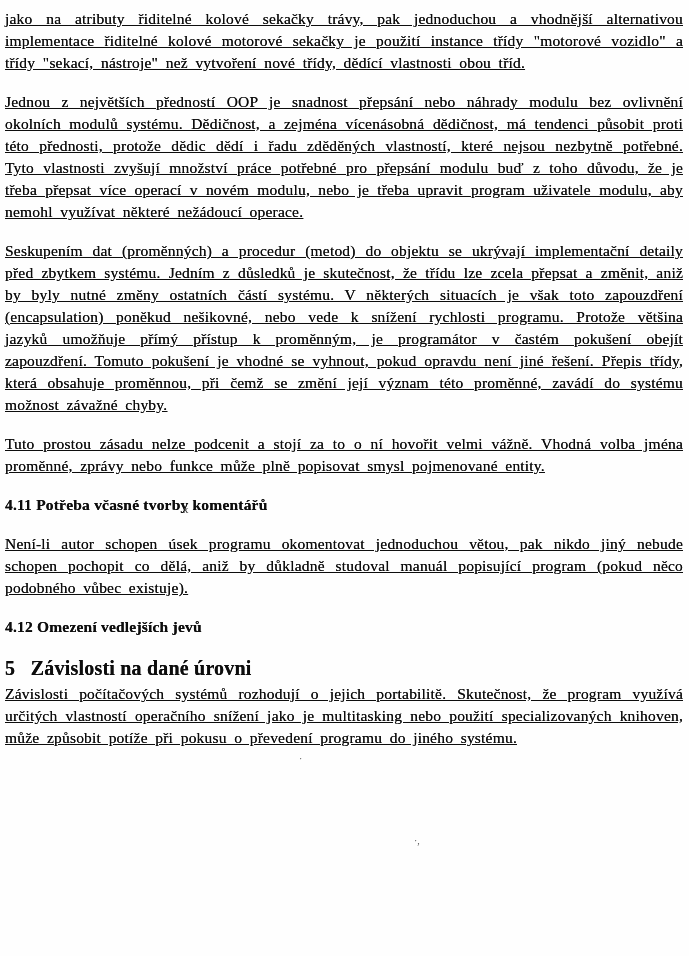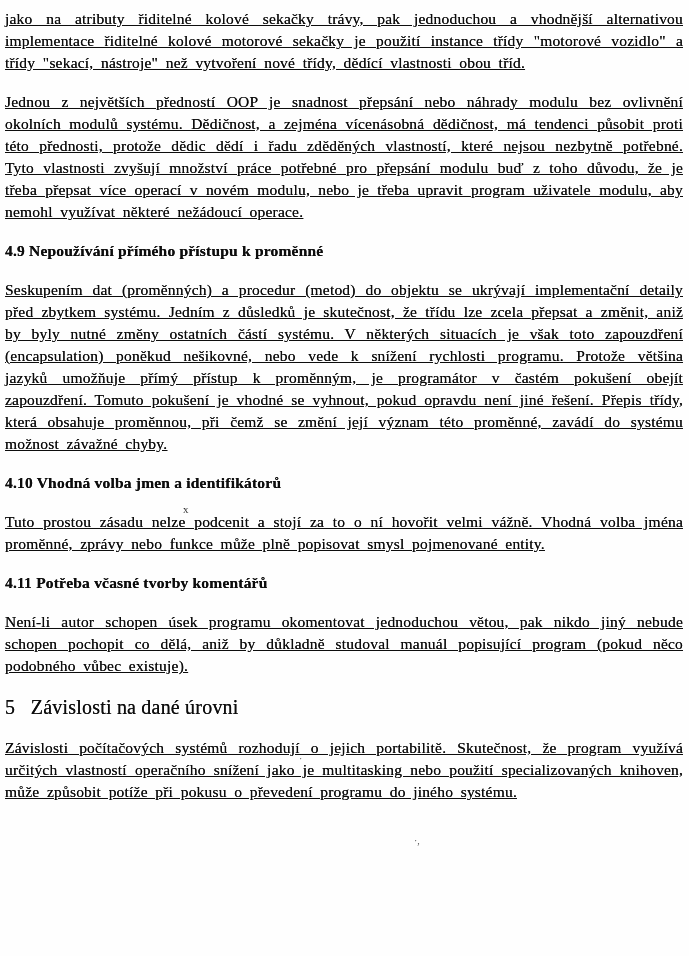--- a/index.html
+++ b/index.html
@@ -32,22 +32,22 @@
   .subhead {
     font-size: 15.5px;
     line-height: 22px;
     font-weight: bold;
     margin: 0 0 17px 0;
     letter-spacing: 0.2px;
   }
   .chapterhead {
     font-size: 20px;
     line-height: 27px;
-    font-weight: normal;
-    margin: 0 0 16px 0;
+    font-weight: bold;
+    margin: 0 0 1px 0;
     white-space: pre-wrap;
     letter-spacing: 0.2px;
   }
   .artifact {
     position: absolute;
     color: #4a4a4a;
     font-size: 10px;
     line-height: 10px;
     text-shadow: none;
   }
@@ -55,26 +55,25 @@
   .artifact.speck-1 { left: 514px; top: 96px;  color: #666; }
   .artifact.speck-2 { left: 299px; top: 754px; color: #555; }
   .artifact.speck-3 { left: 414px; top: 836px; color: #555; }
 </style>
 </head>
 <body>
 
 <main class="page">
   <p class="para">jako na atributy řiditelné kolové sekačky trávy, pak jednoduchou a vhodnější alternativou implementace řiditelné kolové motorové sekačky je použití instance třídy "motorové vozidlo" a třídy "sekací, nástroje" než vytvoření nové třídy, dědící vlastnosti obou tříd.</p>
   <p class="para">Jednou z největších předností OOP je snadnost přepsání nebo náhrady modulu bez ovlivnění okolních modulů systému. Dědičnost, a zejména vícenásobná dědičnost, má tendenci působit proti této přednosti, protože dědic dědí i řadu zděděných vlastností, které nejsou nezbytně potřebné. Tyto vlastnosti zvyšují množství práce potřebné pro přepsání modulu buď z toho důvodu, že je třeba přepsat více operací v novém modulu, nebo je třeba upravit program uživatele modulu, aby nemohl využívat některé nežádoucí operace.</p>
-  <h2 class="subhead">4.9 Nepoužívání přímého přístupu k proměnné</h2>
   <p class="para">Seskupením dat (proměnných) a procedur (metod) do objektu se ukrývají implementační detaily před zbytkem systému. Jedním z důsledků je skutečnost, že třídu lze zcela přepsat a změnit, aniž by byly nutné změny ostatních částí systému. V některých situacích je však toto zapouzdření (encapsulation) poněkud nešikovné, nebo vede k snížení rychlosti programu. Protože většina jazyků umožňuje přímý přístup k proměnným, je programátor v častém pokušení obejít zapouzdření. Tomuto pokušení je vhodné se vyhnout, pokud opravdu není jiné řešení. Přepis třídy, která obsahuje proměnnou, při čemž se změní její význam této proměnné, zavádí do systému možnost závažné chyby.</p>
-  <h2 class="subhead">4.10 Vhodná volba jmen a identifikátorů</h2>
   <p class="para">Tuto prostou zásadu nelze podcenit a stojí za to o ní hovořit velmi vážně. Vhodná volba jména proměnné, zprávy nebo funkce může plně popisovat smysl pojmenované entity.</p>
   <h2 class="subhead">4.11 Potřeba včasné tvorby komentářů</h2>
   <p class="para">Není-li autor schopen úsek programu okomentovat jednoduchou větou, pak nikdo jiný nebude schopen pochopit co dělá, aniž by důkladně studoval manuál popisující program (pokud něco podobného vůbec existuje).</p>
+  <h2 class="subhead">4.12 Omezení vedlejších jevů</h2>
   <h1 class="chapterhead">5   Závislosti na dané úrovni</h1>
   <p class="para">Závislosti počítačových systémů rozhodují o jejich portabilitě. Skutečnost, že program využívá určitých vlastností operačního snížení jako je multitasking nebo použití specializovaných knihoven, může způsobit potíže při pokusu o převedení programu do jiného systému.</p>
 </main>
 
 <span class="artifact stray-x">x</span>
 <span class="artifact speck-1">:</span>
 <span class="artifact speck-2">·</span>
 <span class="artifact speck-3">·,</span>
 
 </body></html>

